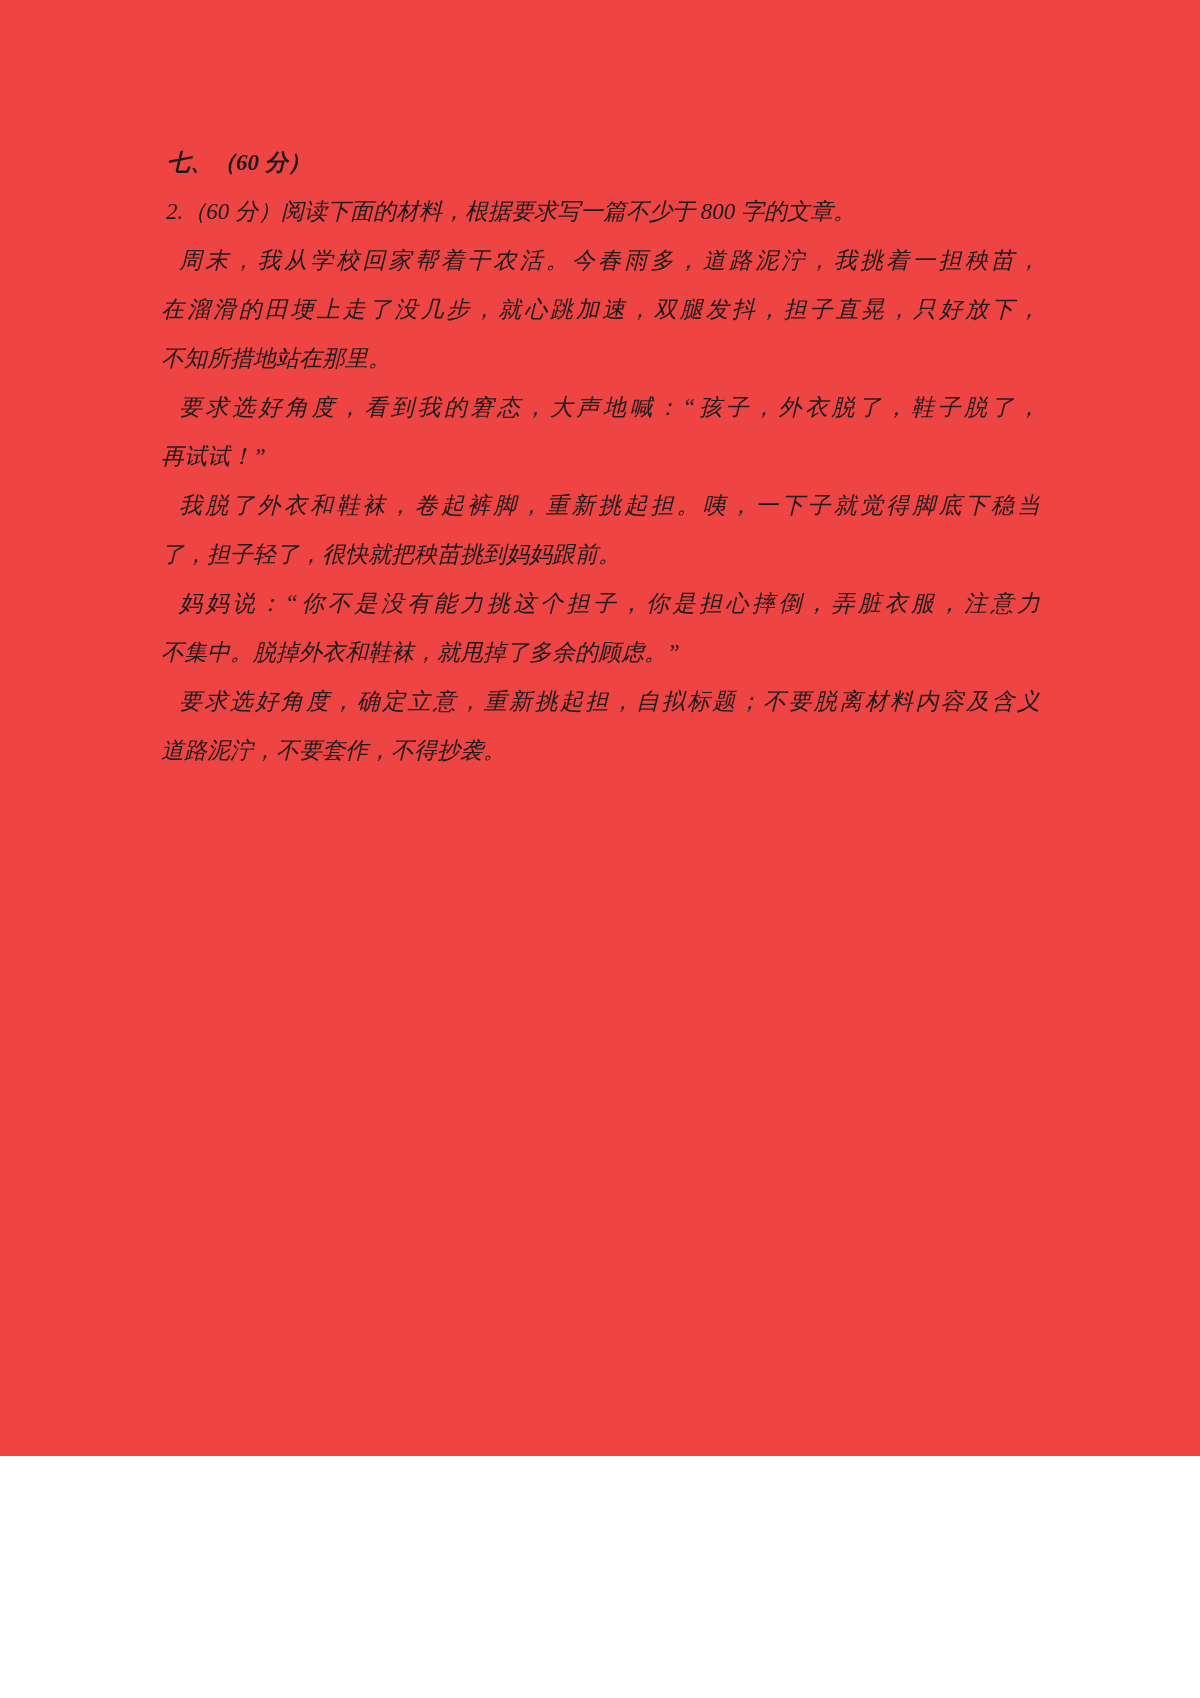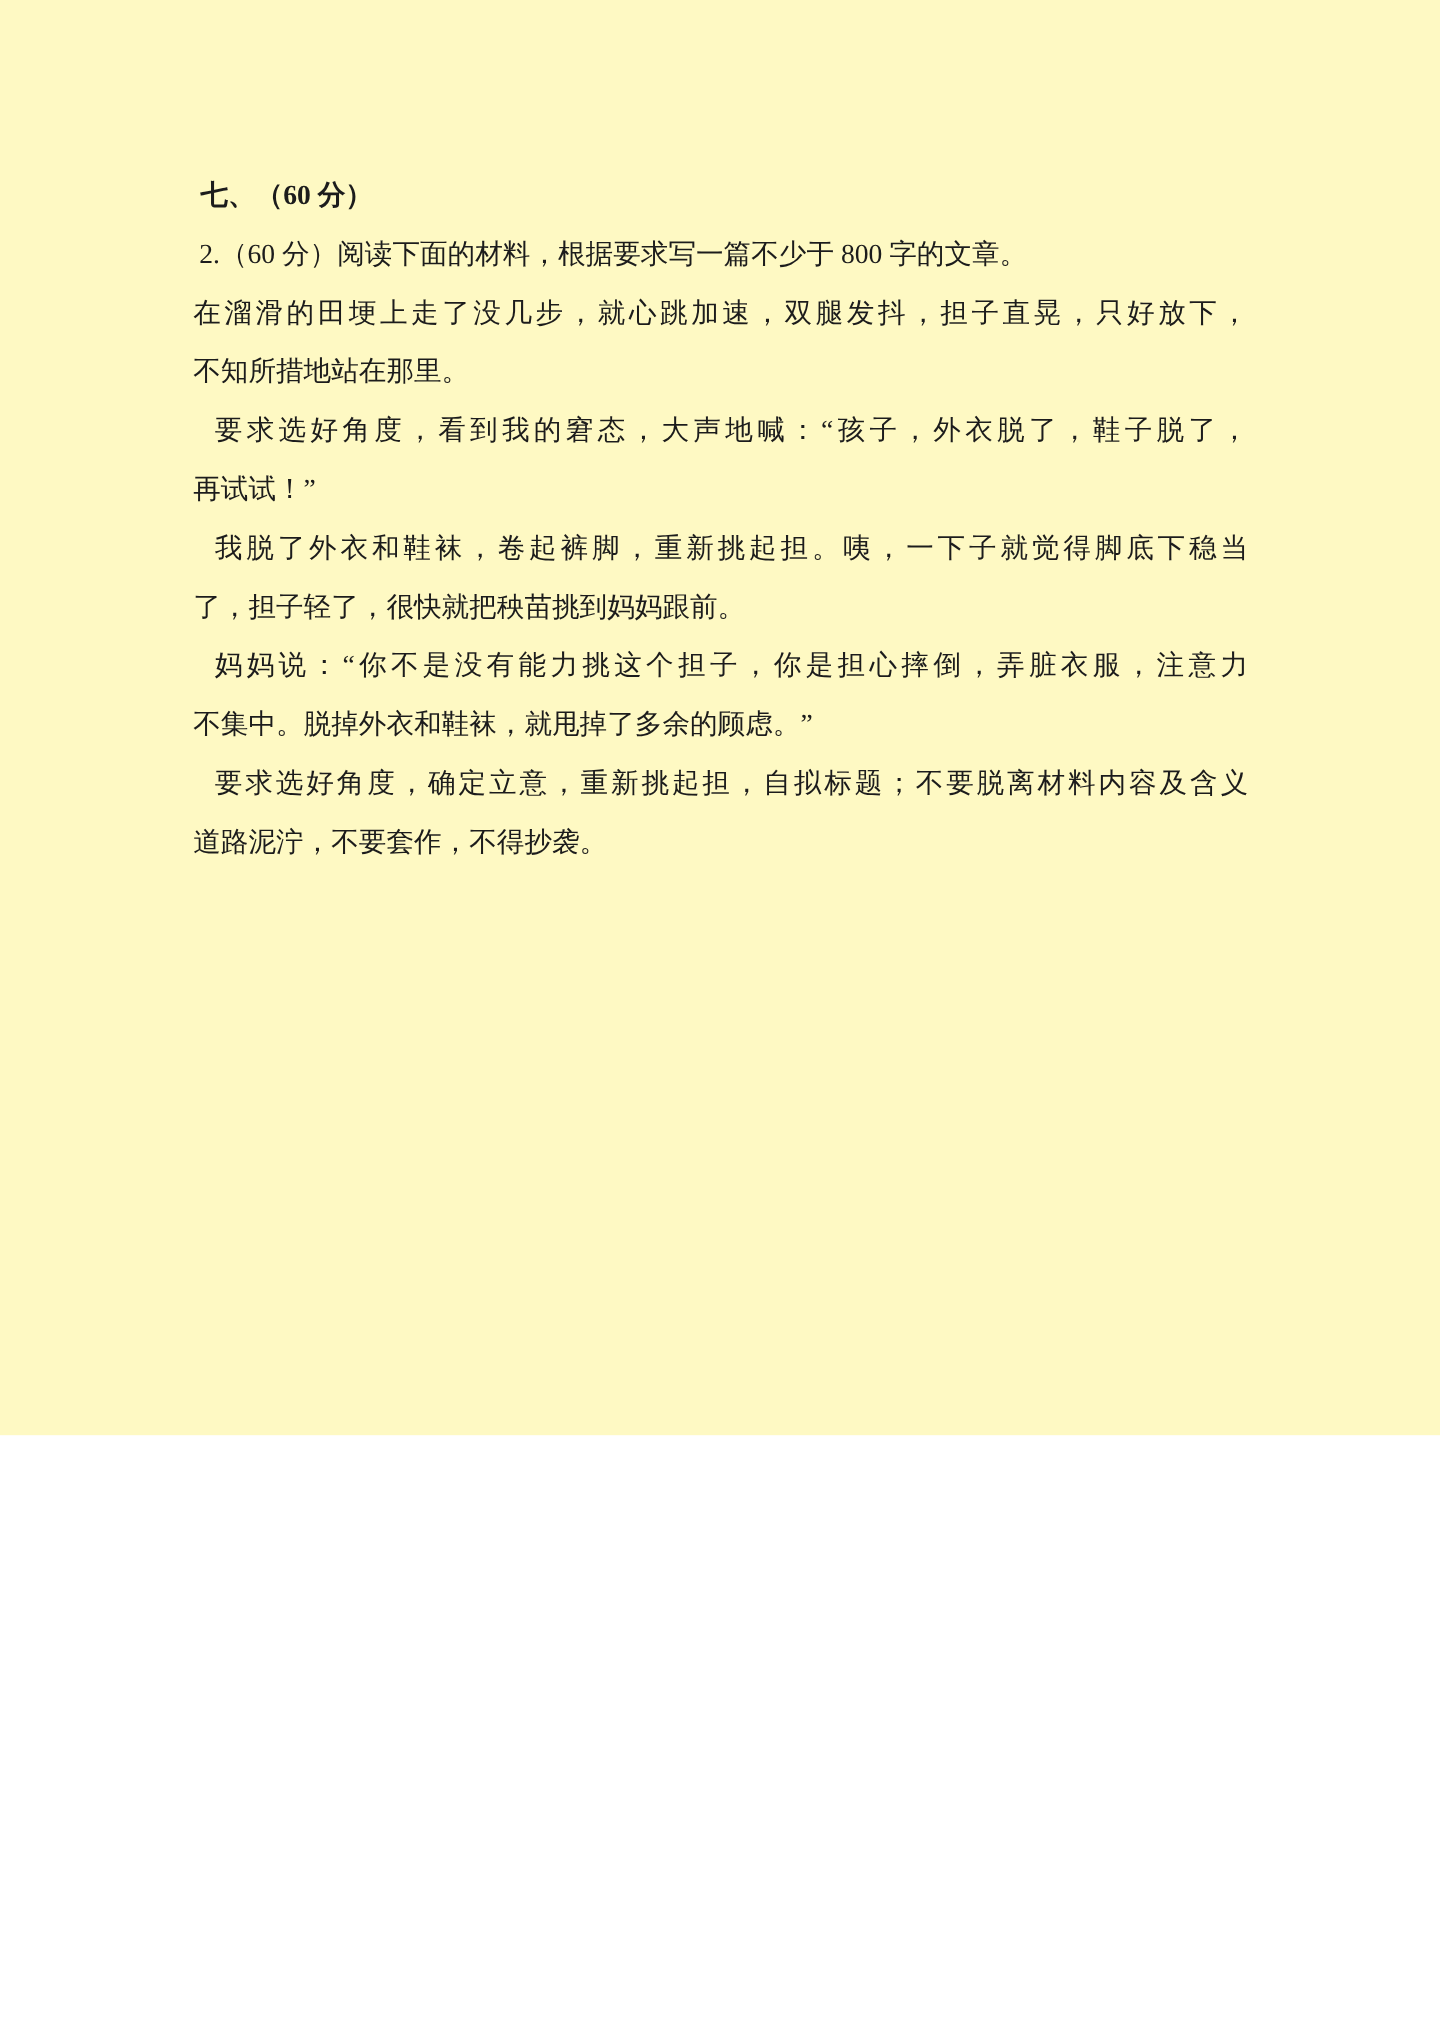--- a/index.html
+++ b/index.html
@@ -4,23 +4,24 @@
 <style>
   html, body { margin: 0; padding: 0; }
   body {
     width: 1200px; height: 1698px;
     background: #ffffff;
     font-family: "Liberation Serif", "DejaVu Serif", serif;
     color: #1c1c1c;
   }
   .page {
     position: relative;
-    width: 1200px; height: 1196px;
-    background: #fef9c3;
+    width: 1200px; height: 1456px;
+    background: #ef4444;
     overflow: hidden;
+    font-style: italic;
   }
   .content {
     position: absolute;
     left: 161px; top: 138px;
     width: 879px;
   }
   .line {
     font-size: 23px;
     line-height: 49px;
     height: 49px;
@@ -58,20 +59,21 @@
 <div class="page">
 
   <div class="content">
     <div class="line heading">七、（60 分）</div>
 
     <div class="line question">
       <span>2.</span><span>（60 分）</span><span>阅读下面的材料，根据要求写一篇不少于 800 字的文章。</span>
     </div>
 
     <div id="paragraphs">
+        <div class="line first full">周末，我从学校回家帮着干农活。今春雨多，道路泥泞，我挑着一担秧苗，</div>
         <div class="line full">在溜滑的田埂上走了没几步，就心跳加速，双腿发抖，担子直晃，只好放下，</div>
         <div class="line wrapline">不知所措地站在那里。</div>
         <div class="line first full">要求选好角度，看到我的窘态，大声地喊：“孩子，外衣脱了，鞋子脱了，</div>
         <div class="line wrapline">再试试！”</div>
         <div class="line first full">我脱了外衣和鞋袜，卷起裤脚，重新挑起担。咦，一下子就觉得脚底下稳当</div>
         <div class="line wrapline">了，担子轻了，很快就把秧苗挑到妈妈跟前。</div>
         <div class="line first full">妈妈说：“你不是没有能力挑这个担子，你是担心摔倒，弄脏衣服，注意力</div>
         <div class="line wrapline">不集中。脱掉外衣和鞋袜，就甩掉了多余的顾虑。”</div>
         <div class="line first full">要求选好角度，确定立意，重新挑起担，自拟标题；不要脱离材料内容及含义</div>
         <div class="line wrapline">道路泥泞，不要套作，不得抄袭。</div>

